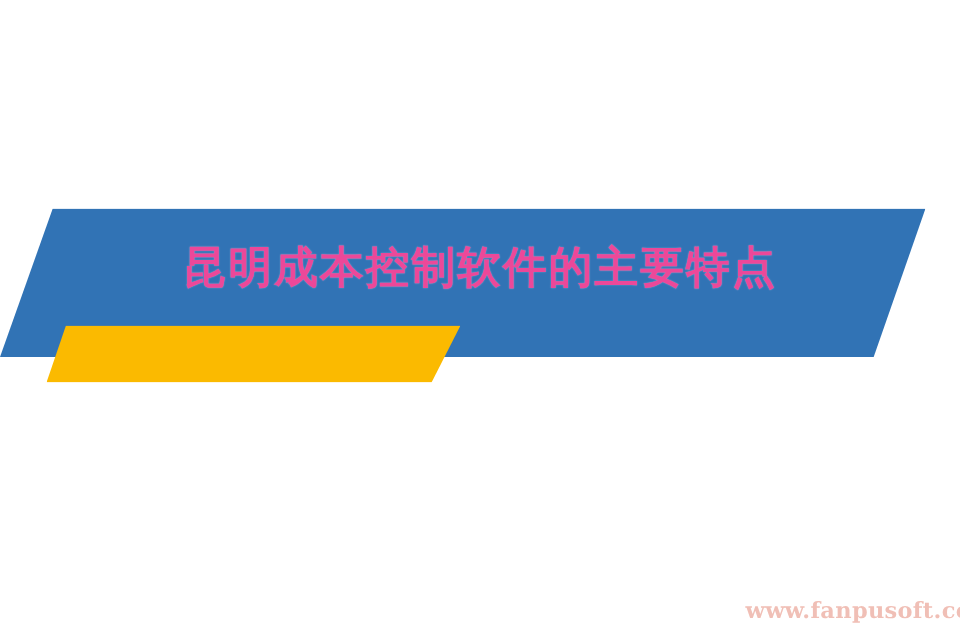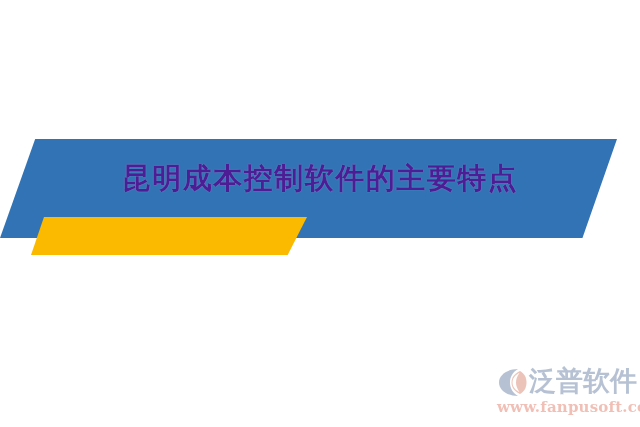--- a/index.html
+++ b/index.html
@@ -34,21 +34,21 @@
     -webkit-clip-path: polygon(5.7% 0%, 100% 0%, 94.4% 100%, 0% 100%);
     clip-path: polygon(5.7% 0%, 100% 0%, 94.4% 100%, 0% 100%);
   }
 
   .banner-title {
     position: absolute;
     left: 0px;
     top: 158px;
     width: 640px;
     text-align: center;
-    color: #4c1d95;
+    color: #ec4899;
     font-family: "DejaVu Serif", "Liberation Serif", serif;
     font-size: 29px;
     font-weight: 700;
     letter-spacing: 1.5px;
     line-height: 40px;
     white-space: nowrap;
     text-shadow: 0 0 1px rgba(255,255,255,0.45);
   }
 
   
@@ -133,26 +133,16 @@
 <div id="canvas">
 
   <div class="banner-blue"></div>
 
   <div class="banner-title">昆明成本控制软件的主要特点</div>
 
   <div class="banner-yellow"></div>
 
 
   <div class="watermark">
-    <div class="wm-row">
-      <span class="wm-mark">
-        <svg width="32" height="30" viewBox="0 0 32 30" xmlns="http://www.w3.org/2000/svg">
-          <path d="M22 2 C11 2, 3 8, 3 15.5 C3 23, 11 29, 22 29 C17 26, 14 21.5, 14 15.5 C14 9.5, 17 5, 22 2 Z" fill="#8a9db9"></path>
-          <path d="M24 4 C18.5 6.5, 15.5 10.5, 15.5 15.5 C15.5 20.5, 18.5 24.5, 24 27 C28.5 24.5, 30.5 20.5, 30.5 15.5 C30.5 10.5, 28.5 6.5, 24 4 Z" fill="#e2a08e"></path>
-          <path d="M16.5 15.5 C16.5 11.5, 19 8, 23.5 5.8 C21 9.5, 20 12.5, 20 15.5 C20 18.5, 21 21.5, 23.5 25.2 C19 23, 16.5 19.5, 16.5 15.5 Z" fill="#ffffff"></path>
-        </svg>
-      </span>
-      <span class="wm-cn">泛普软件</span>
-    </div>
     <div class="wm-url">www.fanpusoft.com</div>
   </div>
 
 </div>
 
 </body></html>

